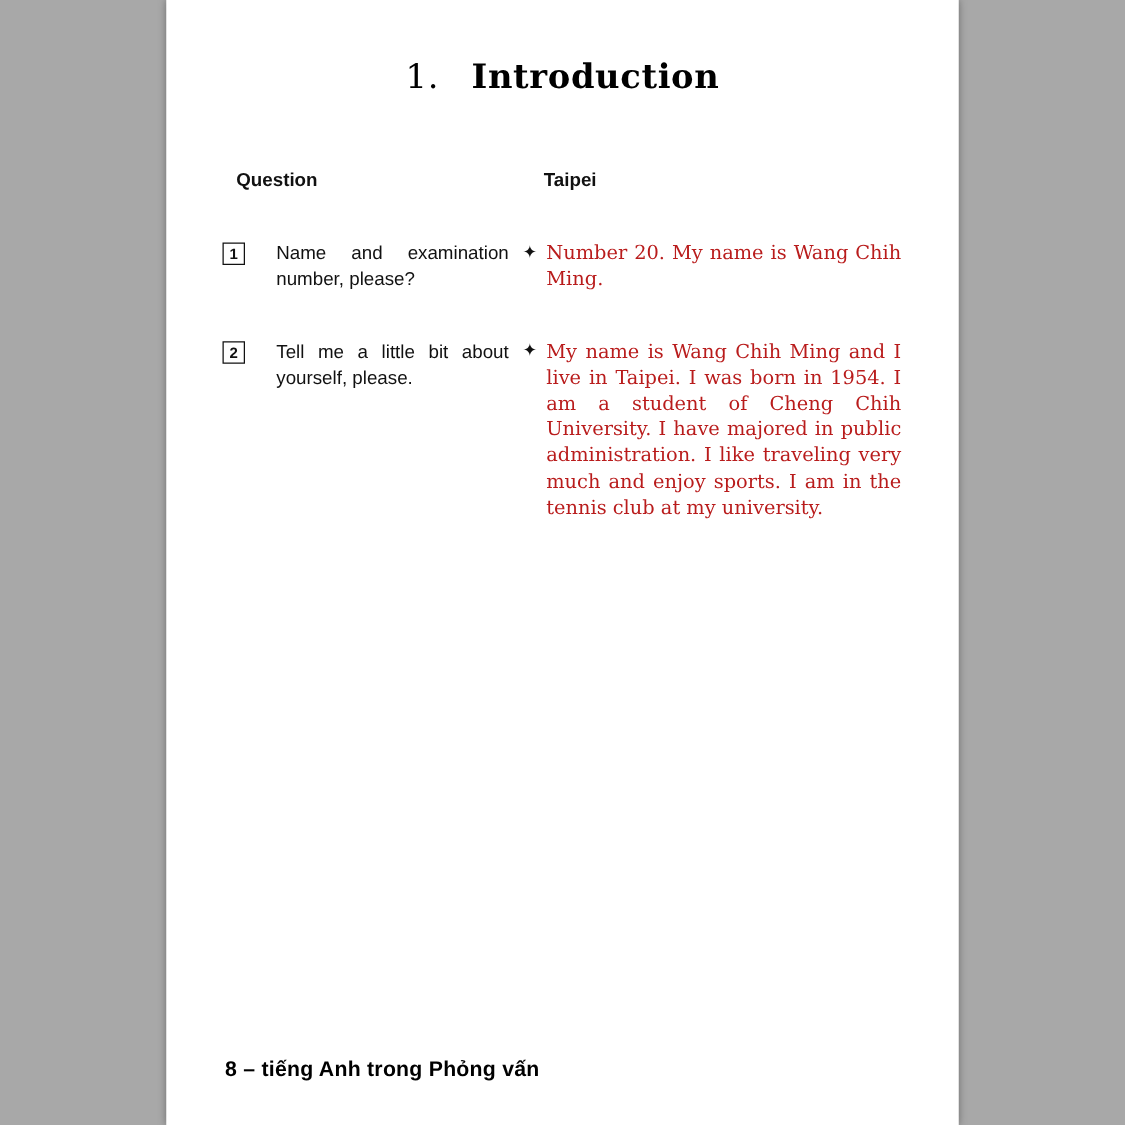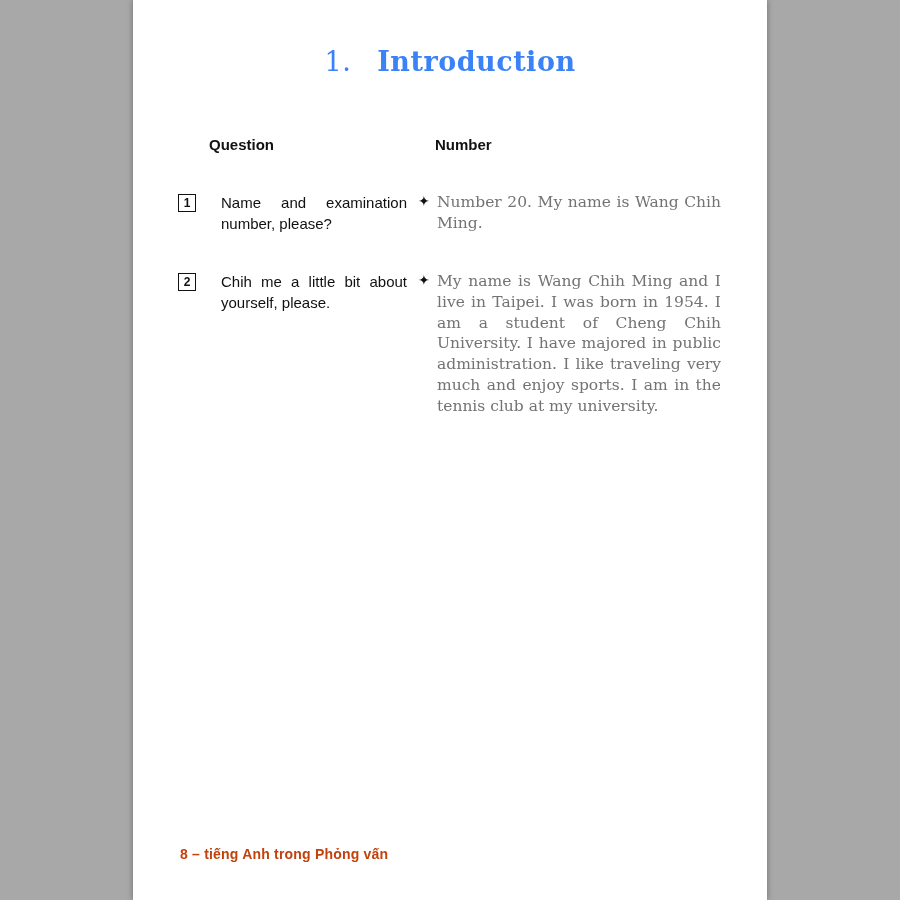--- a/index.html
+++ b/index.html
@@ -15,39 +15,39 @@
     left:133px;top:0;
     width:634px;height:900px;
     background:#ffffff;
     box-shadow:0 0 6px rgba(0,0,0,0.35);
   }
   .title{
     position:absolute;
     top:46px;left:0;right:0;
     text-align:center;
     font-family:"DejaVu Serif","Liberation Serif",serif;
-    color:#3b82f6;
+    color:#000000;
     font-size:27px;
     letter-spacing:0.5px;
   }
   .title .num{
     font-weight:400;
     margin-right:26px;
   }
   .title .word{
     font-weight:700;
   }
   .col-headers{position:absolute;top:136px;left:0;right:0;height:24px;}
   .hdr{
     position:absolute;
     font-weight:700;
     font-size:15px;
     color:#111;
   }
-  .hdr.q{left:76px;}
+  .hdr.q{left:56px;}
   .hdr.a{left:302px;}
   .qa-row{
     position:absolute;
     left:0;right:0;
   }
   .qa-row.r0{top:192px;}
   .qa-row.r1{top:271px;}
   .qnum{
     position:absolute;
     left:45px;top:2px;
@@ -73,56 +73,56 @@
     left:285px;top:1px;
     font-size:14px;
     color:#111;
   }
   .atext{
     position:absolute;
     left:304px;top:0;
     width:284px;
     font-family:"DejaVu Serif","Liberation Serif",serif;
     font-size:15.5px;
-    color:#737373;
+    color:#b91c1c;
     line-height:20.8px;
     text-align:justify;
   }
   .footer{
     position:absolute;
     left:47px;top:846px;
-    font-size:14px;
+    font-size:17px;
     font-weight:700;
-    color:#c2410c;
+    color:#000000;
     letter-spacing:0.2px;
   }
 </style>
 </head>
 <body>
 
 <div class="page">
 
   <div class="title">
     <span class="num">1.</span><span class="word">Introduction</span>
   </div>
 
   <div class="col-headers">
     <span class="hdr q">Question</span>
-    <span class="hdr a">Number</span>
+    <span class="hdr a">Taipei</span>
   </div>
 
   <div class="qa-row r0">
     <span class="qnum">1</span>
     <span class="qtext">Name and examination number, please?</span>
     <span class="abullet">✦</span>
     <span class="atext">Number 20. My name is Wang Chih Ming.</span>
   </div>
 
   <div class="qa-row r1">
     <span class="qnum">2</span>
-    <span class="qtext">Chih me a little bit about yourself, please.</span>
+    <span class="qtext">Tell me a little bit about yourself, please.</span>
     <span class="abullet">✦</span>
     <span class="atext">My name is Wang Chih Ming and I live in Taipei. I was born in 1954. I am a student of Cheng Chih University. I have majored in public administration. I like traveling very much and enjoy sports. I am in the tennis club at my university.</span>
   </div>
 
   <div class="footer">8 – tiếng Anh trong Phỏng vấn</div>
 
 </div>
 
 </body></html>

